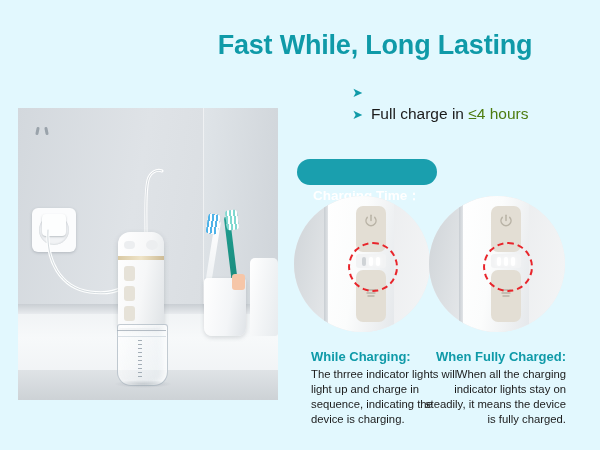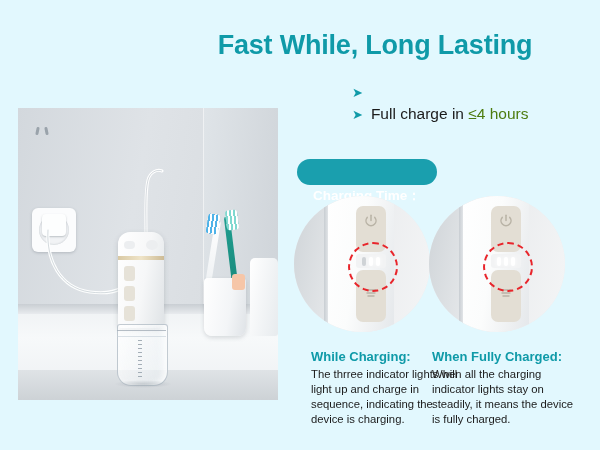--- a/index.html
+++ b/index.html
@@ -360,21 +360,21 @@
     border-radius: 50%;
   }
 
   
   .caption {
     position: absolute;
     top: 349px;
     width: 150px;
   }
   .caption.left  { left: 279px; margin-left: 32px; }
-  .caption.right { left: 432px; }
+  .caption.right { left: 416px; text-align: right; }
   .cap-head {
     font-size: 13px;
     font-weight: bold;
     color: #0f9aa8;
     margin-bottom: 3px;
     white-space: nowrap;
   }
   .cap-body {
     font-size: 11.3px;
     line-height: 1.33;

